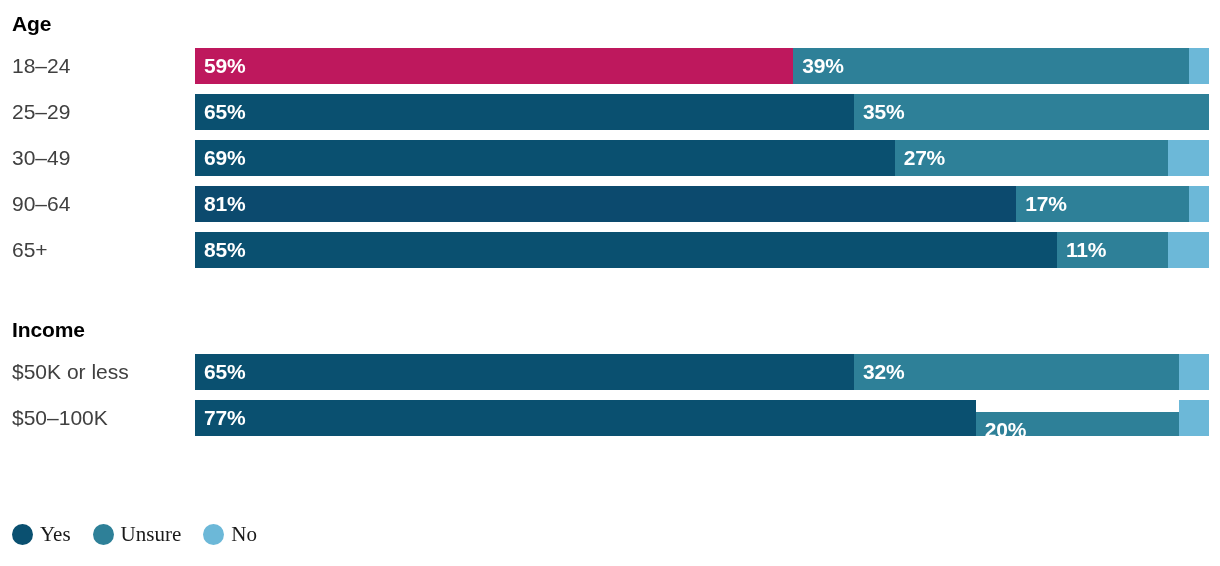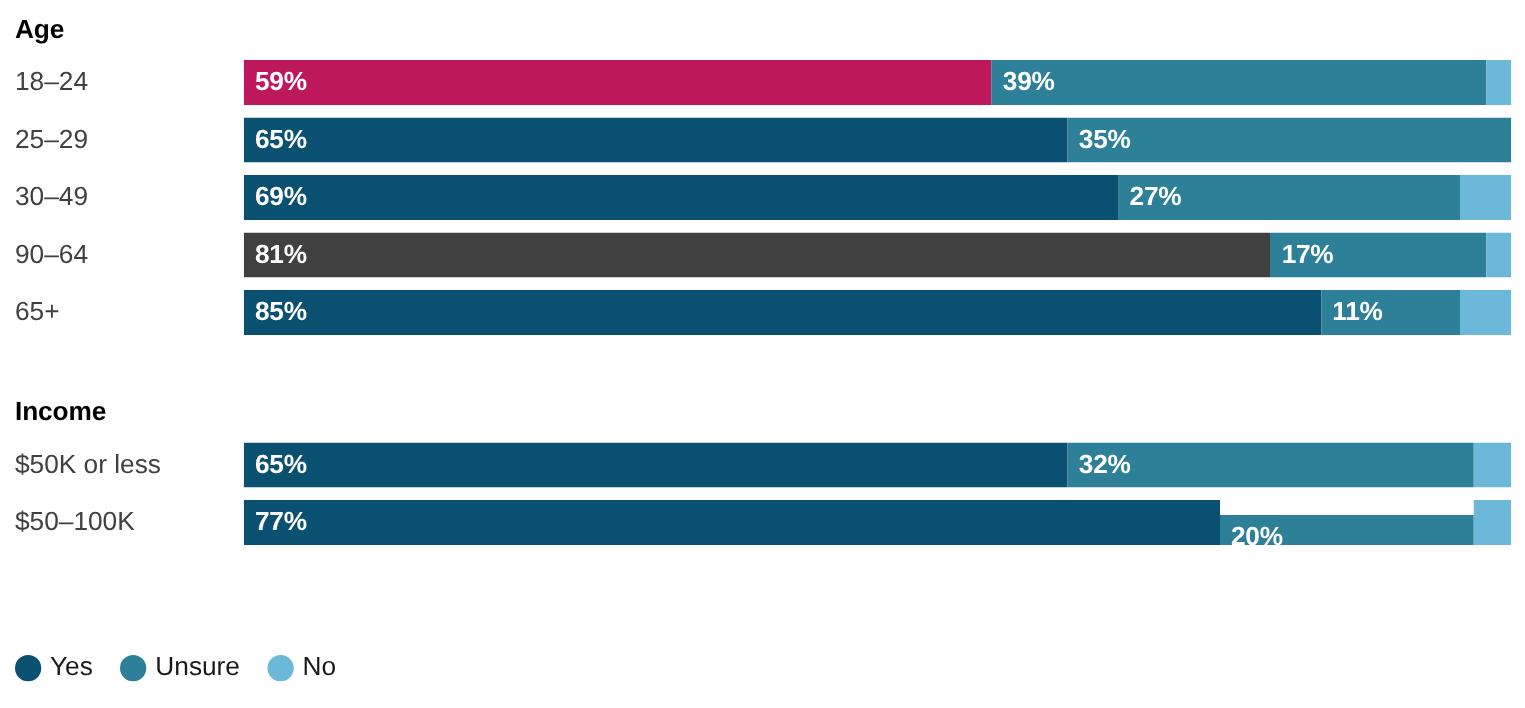--- a/index.html
+++ b/index.html
@@ -95,20 +95,21 @@
     height: 28px;
     display: flex;
     flex-direction: row;
     align-items: center;
   }
   .legend-item {
     display: flex;
     flex-direction: row;
     align-items: center;
     margin-right: 22px;
+    font-family: Liberation Serif, serif;
   }
   .legend-swatch {
     width: 21px;
     height: 21px;
     border-radius: 50%;
     flex: 0 0 auto;
   }
   .legend-label {
     margin-left: 7px;
     font-size: 21px;
@@ -154,21 +155,21 @@
         </div>
         <div class="seg seg-unsure" style="width: 27%; background: rgb(46, 128, 152);">
           <span class="seg-value">27%</span>
         </div>
         <div class="seg seg-no" style="width: 4%; background: rgb(108, 184, 216);"></div>
       </div>
     </div>
     <div class="bar-row" style="top: 186px;">
       <div class="row-label">90–64</div>
       <div class="bar-track" style="left: 195px; width: 1014px;">
-        <div class="seg seg-yes" style="width: 81%; background: #404040;">
+        <div class="seg seg-yes" style="width: 81%; background: #0c4a6e;">
           <span class="seg-value">81%</span>
         </div>
         <div class="seg seg-unsure" style="width: 17%; background: rgb(46, 128, 152);">
           <span class="seg-value">17%</span>
         </div>
         <div class="seg seg-no" style="width: 2%; background: rgb(108, 184, 216);"></div>
       </div>
     </div>
     <div class="bar-row" style="top: 232px;">
       <div class="row-label">65+</div>

